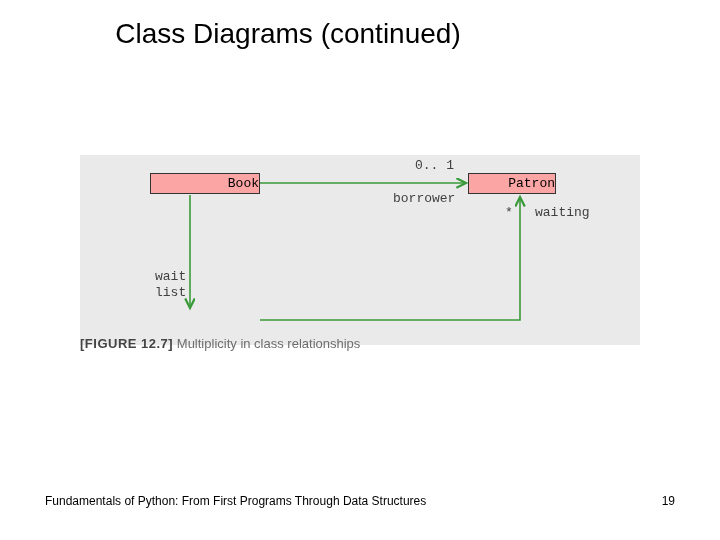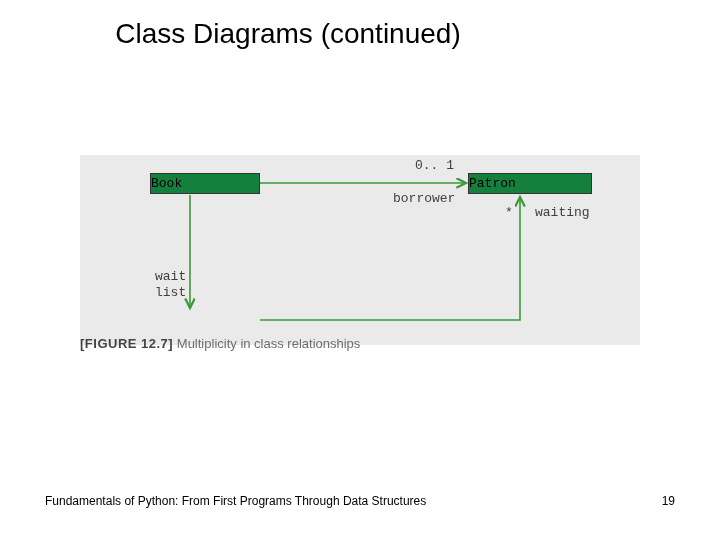--- a/index.html
+++ b/index.html
@@ -28,25 +28,25 @@
   .figure-area {
     position: absolute;
     left: 80px;
     top: 155px;
     width: 560px;
     height: 190px;
     background: #eaeaea;
   }
   .class-box {
     position: absolute;
-    background: #15803d;
+    background: #fca5a5;
     border: 1px solid #333;
     font-family: "Courier New", monospace;
     font-size: 13px;
-    text-align: left;
+    text-align: right;
     padding: 2px 0;
     box-sizing: border-box;
   }
   .label {
     position: absolute;
     font-family: "Courier New", monospace;
     font-size: 13px;
     color: #404040;
     white-space: pre;
   }
@@ -87,21 +87,21 @@
 <body>
 
 <div class="slide">
 
   <div class="title">Class Diagrams (continued)</div>
 
   <div class="figure-area">
 
     <div class="class-box" style="left:70px; top:18px; width:110px;">Book</div>
 
-    <div class="class-box" style="left:388px; top:18px; width:124px;">Patron</div>
+    <div class="class-box" style="left:388px; top:18px; width:88px;">Patron</div>
 
 
     <span class="label" style="left:335px; top:3px;">0.. 1</span>
     <span class="label" style="left:313px; top:36px;">borrower</span>
 
     <span class="label" style="left:425px; top:50px;">*</span>
     <span class="label" style="left:455px; top:50px;">waiting</span>
 
     <span class="label" style="left:75px; top:114px;">wait</span>
     <span class="label" style="left:75px; top:130px;">list</span>

